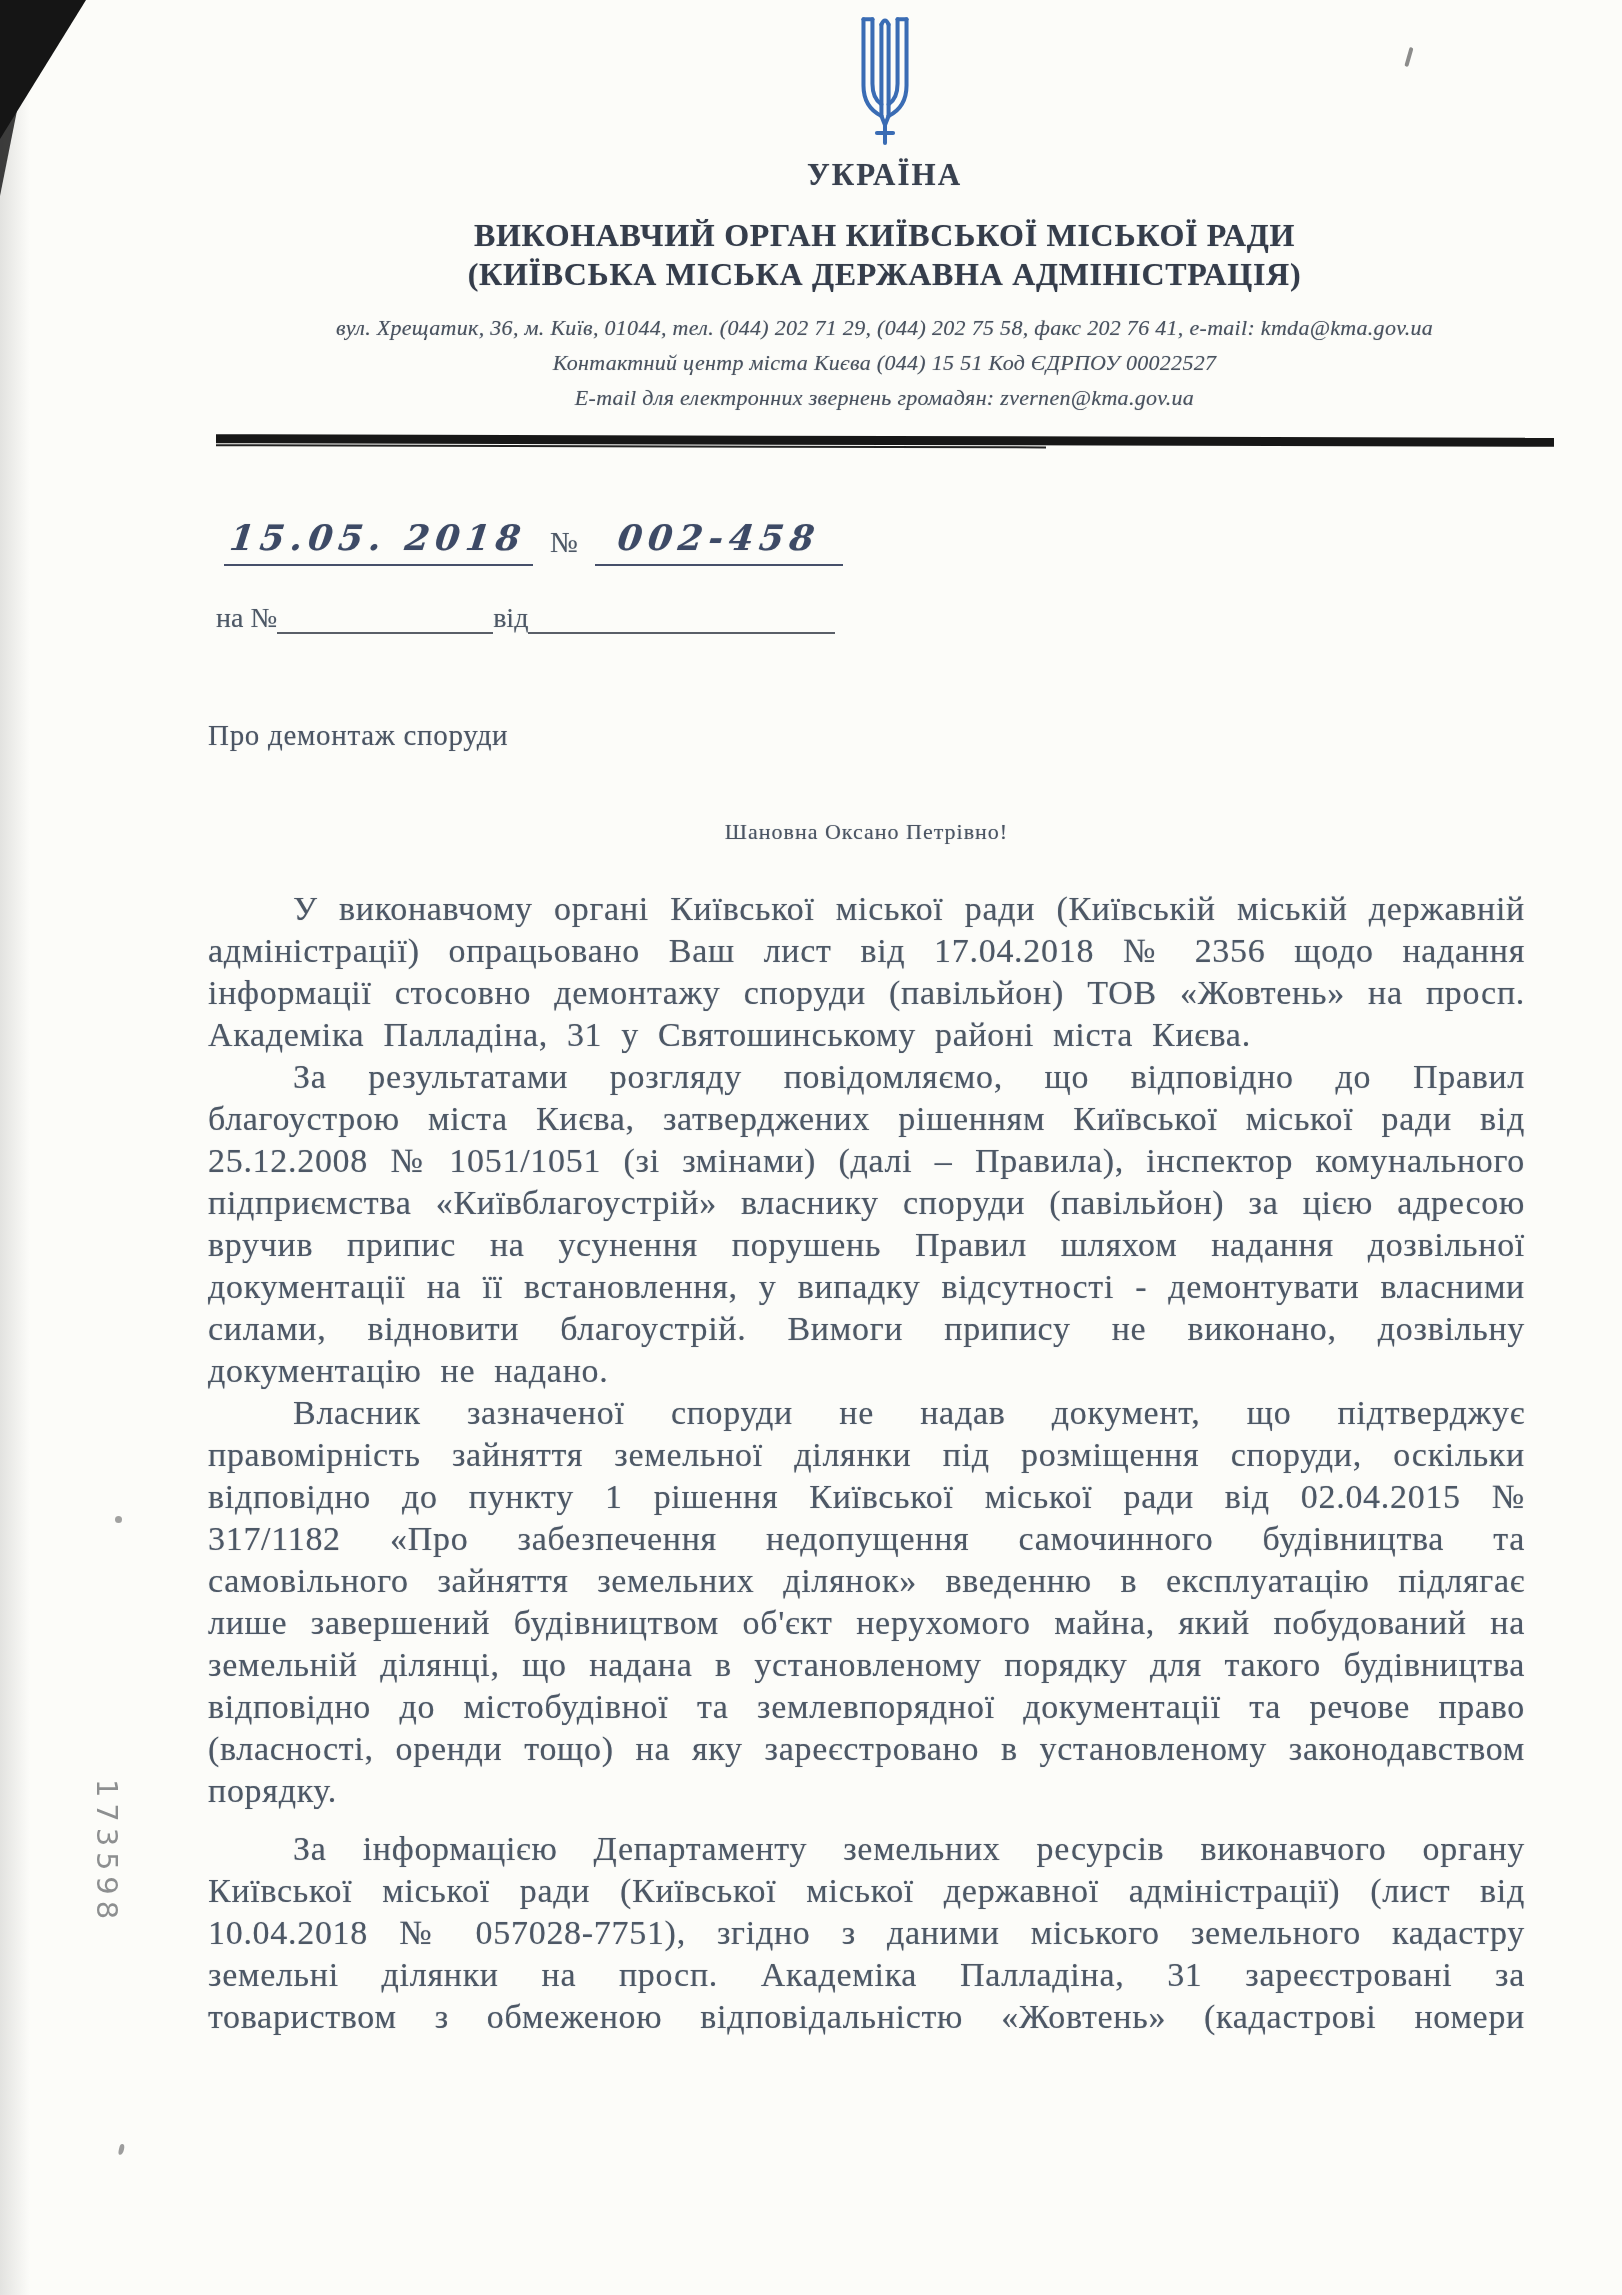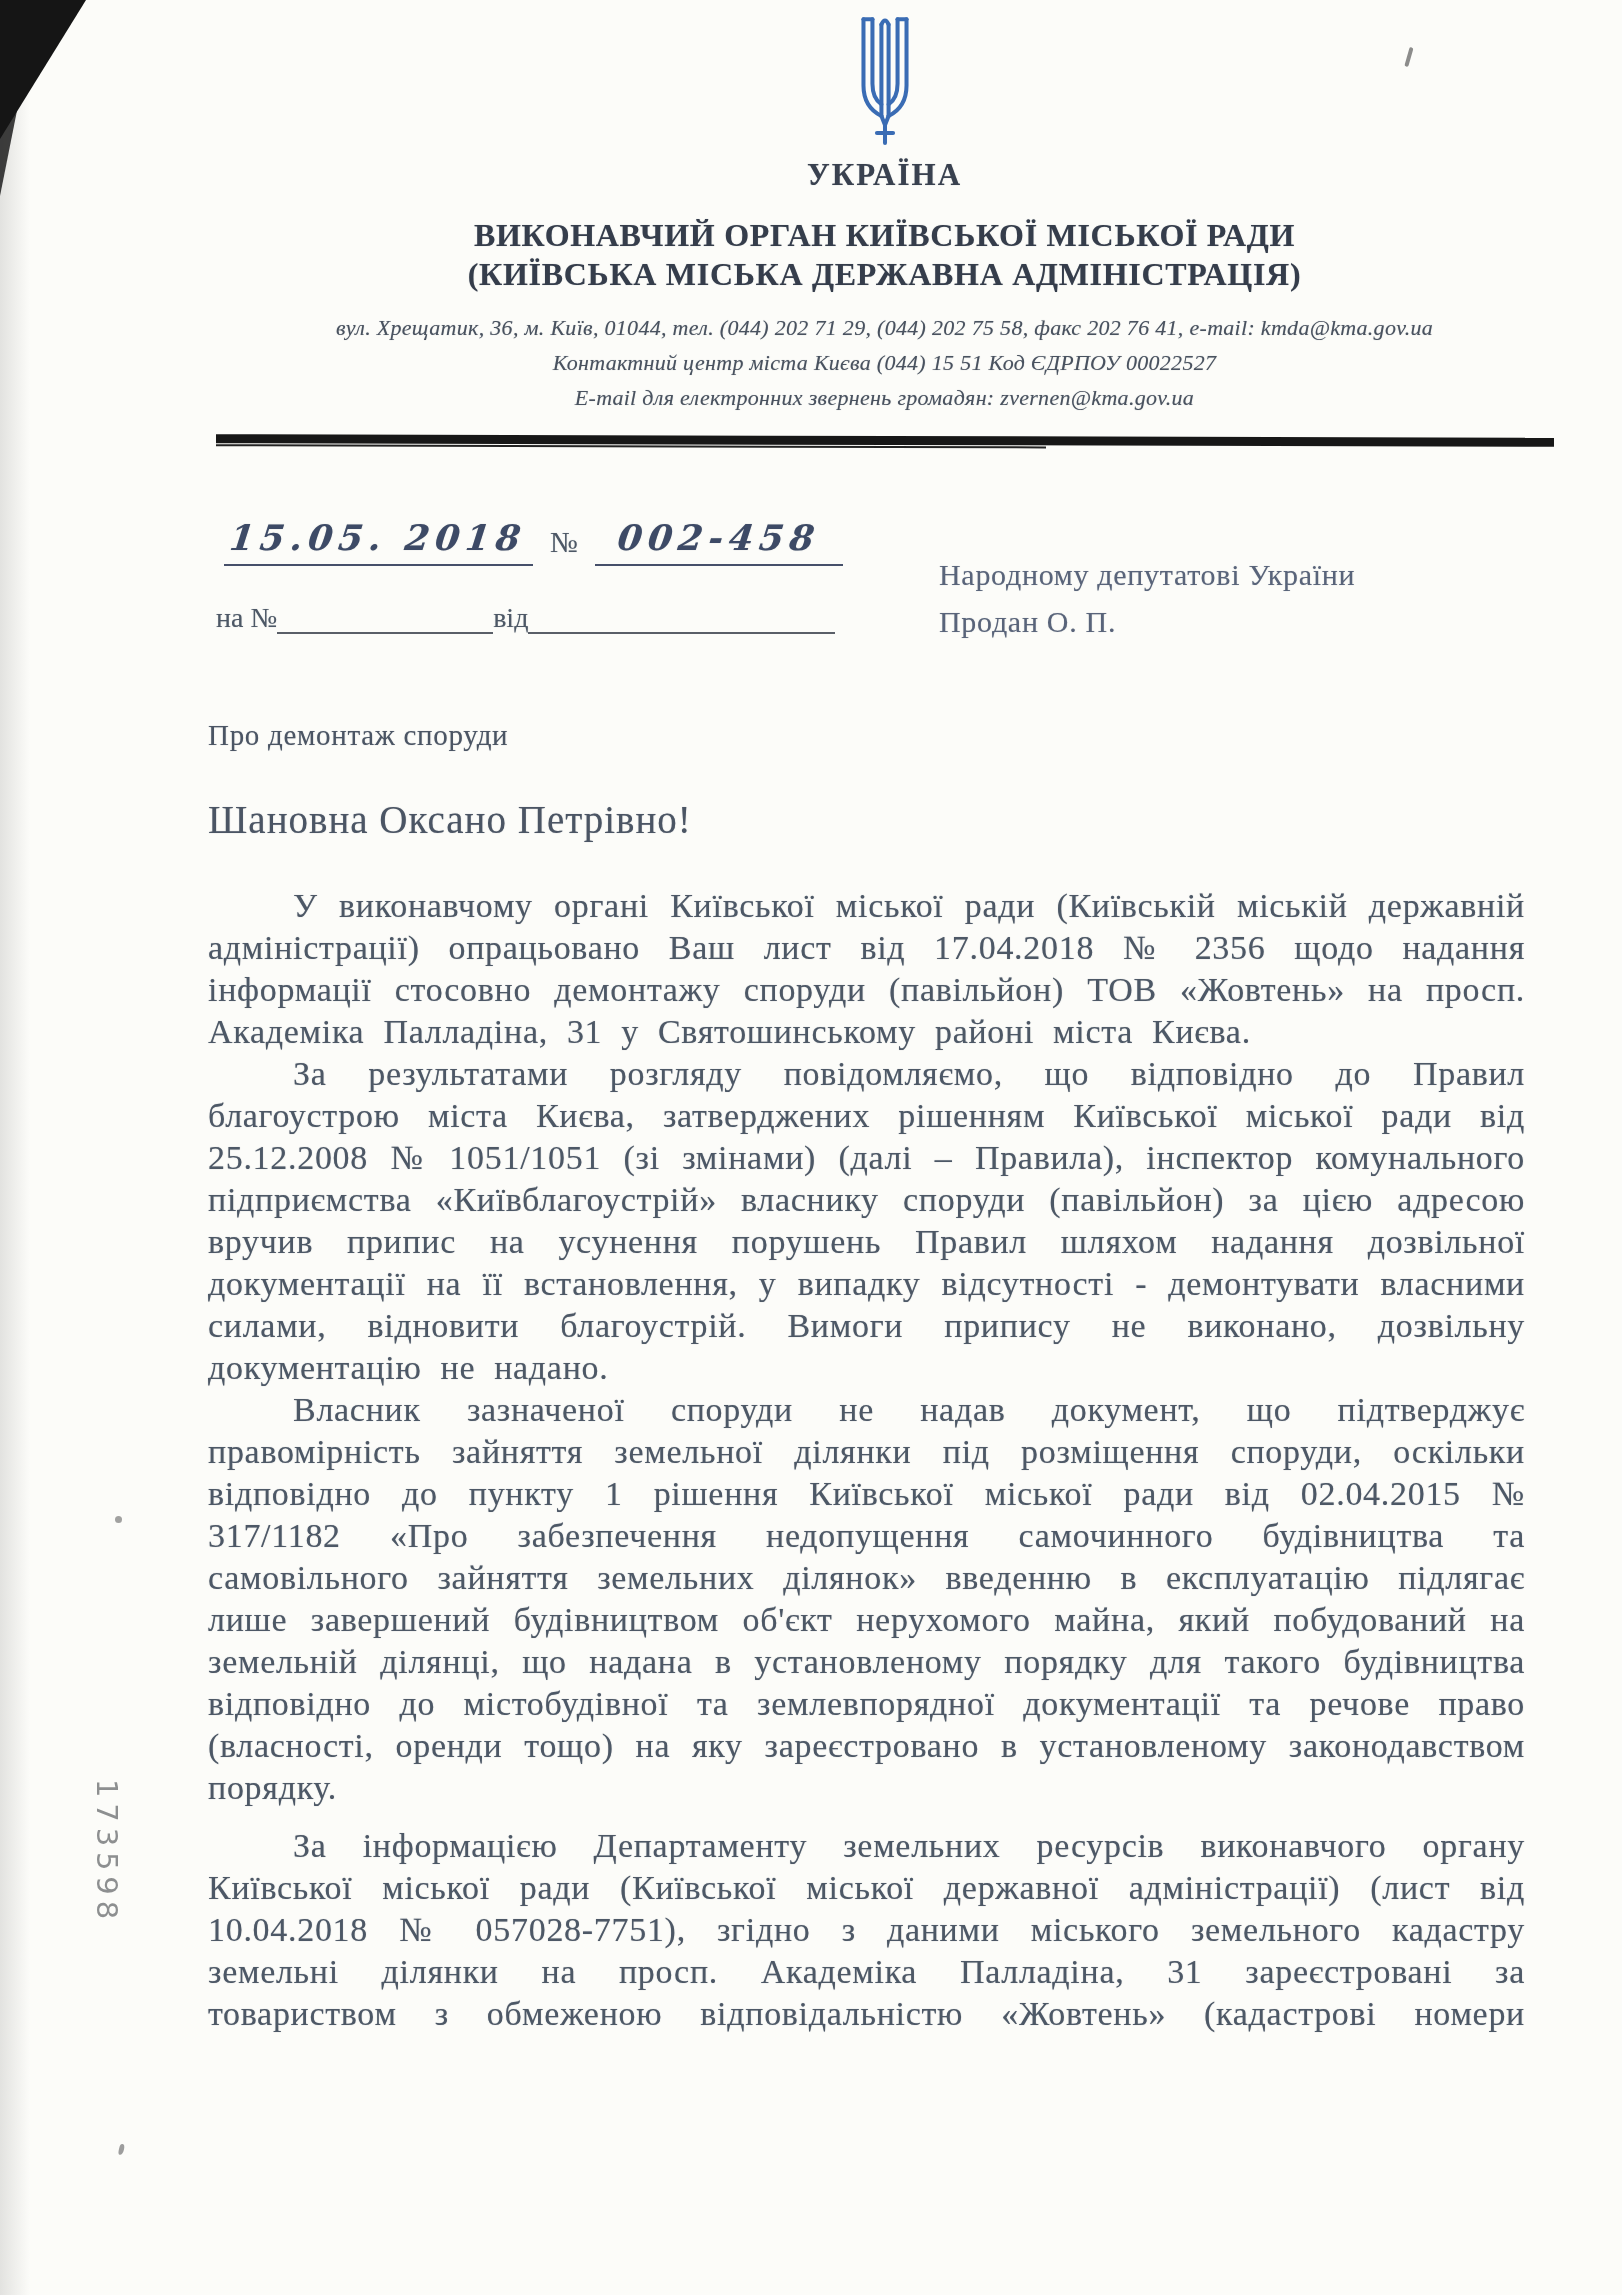--- a/index.html
+++ b/index.html
@@ -126,22 +126,22 @@
     font-size: 30px; line-height: 47px; color: #59647a; letter-spacing: 0.7px;
   }
 
   
   .content {
     margin: 0 98px 0 208px;
     text-shadow: 0 0 1px rgba(70,80,95,0.45);
   }
   .subject { font-size: 29px; line-height: 41px; color: #4b5564; letter-spacing: 0.7px; }
   .salutation {
-    margin-top: 41px; 
-    font-size: 39px; color: #4b5564; letter-spacing: 1px;
+    margin-top: 63px; text-align: center;
+    font-size: 22px; color: #4b5564; letter-spacing: 1px;
   }
   .para {
     margin: 0; margin-top: 0;
     text-align: justify; text-indent: 85px;
     font-size: 34px; line-height: 42px;
     letter-spacing: 0.7px; word-spacing: 9.8px;
     color: #4d5866;
   }
   .para.first { margin-top: 43px; }
   .para.cut { text-align-last: justify; margin-top: 16px; }
@@ -193,24 +193,20 @@
       <span class="hw-field date"><span class="handwriting">15.05. 2018</span></span>
       <span class="no-sign">№</span>
       <span class="hw-field num"><span class="handwriting">002-458</span></span>
     </div>
     <div class="na-row">
       <span>на №</span>
       <span class="blank b1"></span>
       <span>від</span>
       <span class="blank b2"></span>
     </div>
-    <div class="recipient">
-      <div>Народному депутатові України</div>
-      <div>Продан О. П.</div>
-    </div>
   </section>
 
   <main class="content">
     <div class="subject">
       <div>Про демонтаж споруди</div>
     </div>
     <div class="salutation">Шановна Оксано Петрівно!</div>
     <p class="para first">У виконавчому органі Київської міської ради (Київській міській державній адміністрації) опрацьовано Ваш лист від 17.04.2018 № 2356 щодо надання інформації стосовно демонтажу споруди (павільйон) ТОВ «Жовтень» на просп. Академіка Палладіна, 31 у Святошинському районі міста Києва.</p>
     <p class="para">За результатами розгляду повідомляємо, що відповідно до Правил благоустрою міста Києва, затверджених рішенням Київської міської ради від 25.12.2008 № 1051/1051 (зі змінами) (далі – Правила), інспектор комунального підприємства «Київблагоустрій» власнику споруди (павільйон) за цією адресою вручив припис на усунення порушень Правил шляхом надання дозвільної документації на її встановлення, у випадку відсутності - демонтувати власними силами, відновити благоустрій. Вимоги припису не виконано, дозвільну документацію не надано.</p>
     <p class="para">Власник зазначеної споруди не надав документ, що підтверджує правомірність зайняття земельної ділянки під розміщення споруди, оскільки відповідно до пункту 1 рішення Київської міської ради від 02.04.2015 № 317/1182 «Про забезпечення недопущення самочинного будівництва та самовільного зайняття земельних ділянок» введенню в експлуатацію підлягає лише завершений будівництвом об'єкт нерухомого майна, який побудований на земельній ділянці, що надана в установленому порядку для такого будівництва відповідно до містобудівної та землевпорядної документації та речове право (власності, оренди тощо) на яку зареєстровано в установленому законодавством порядку.</p>

